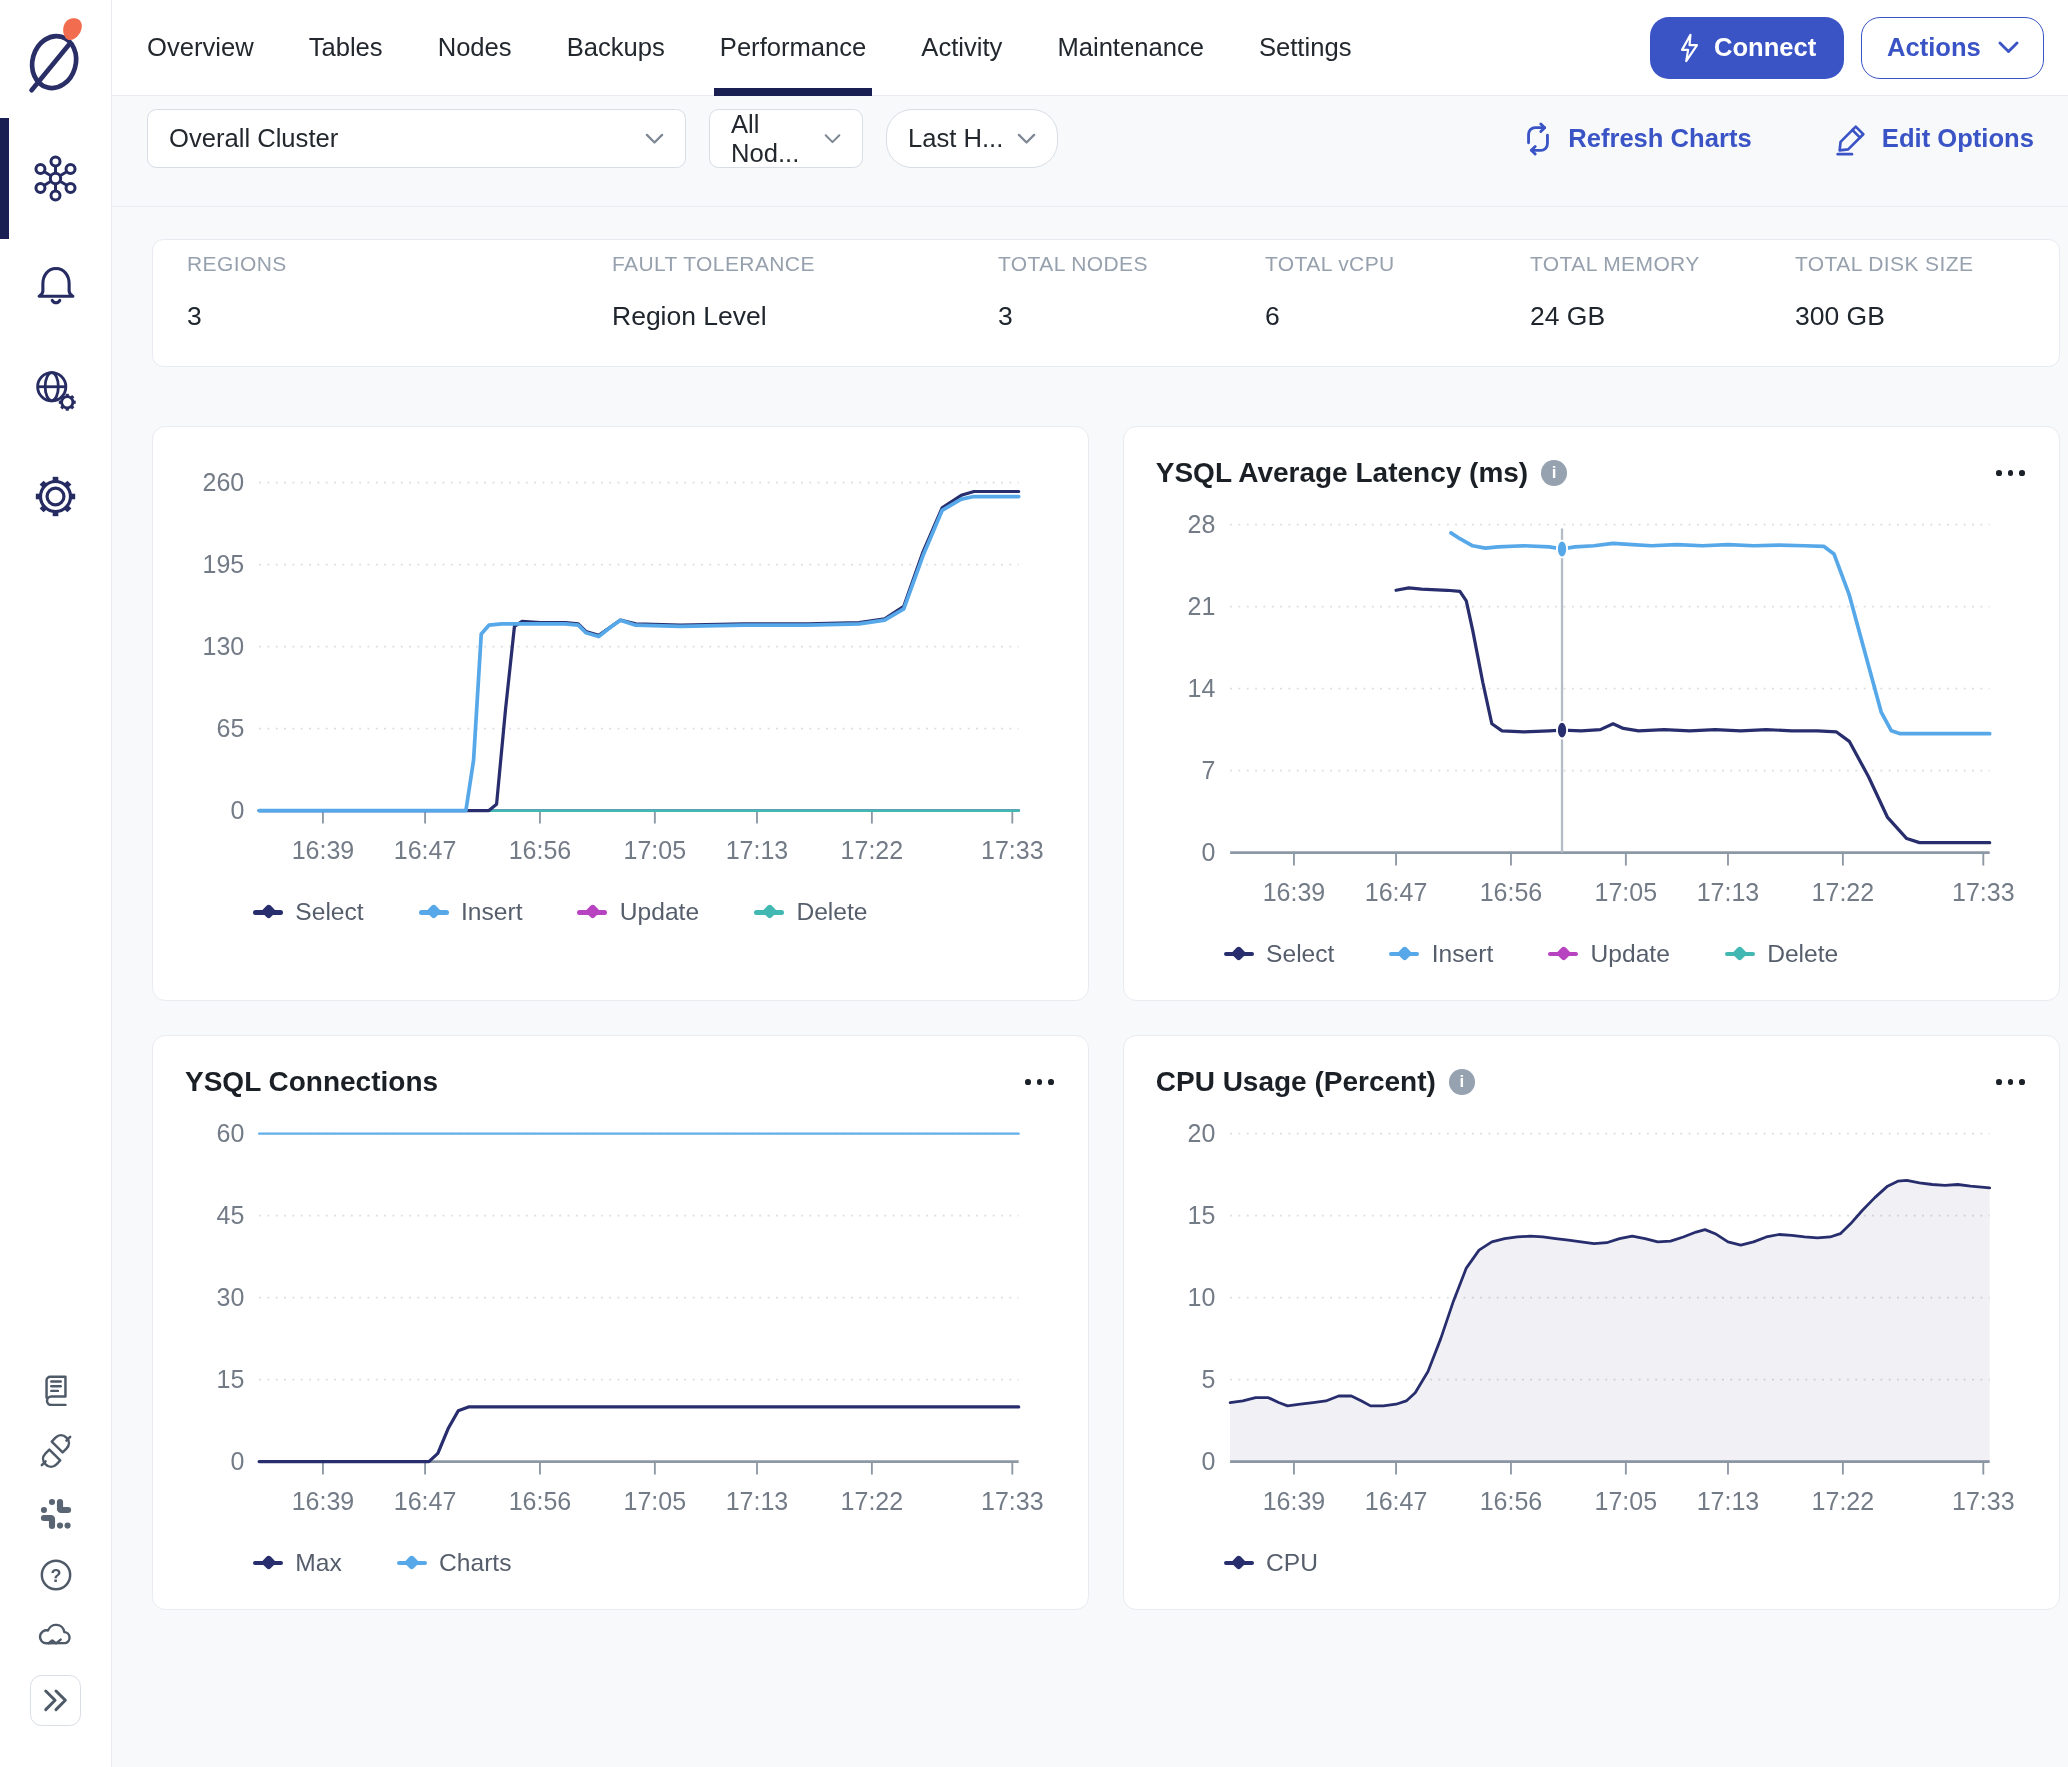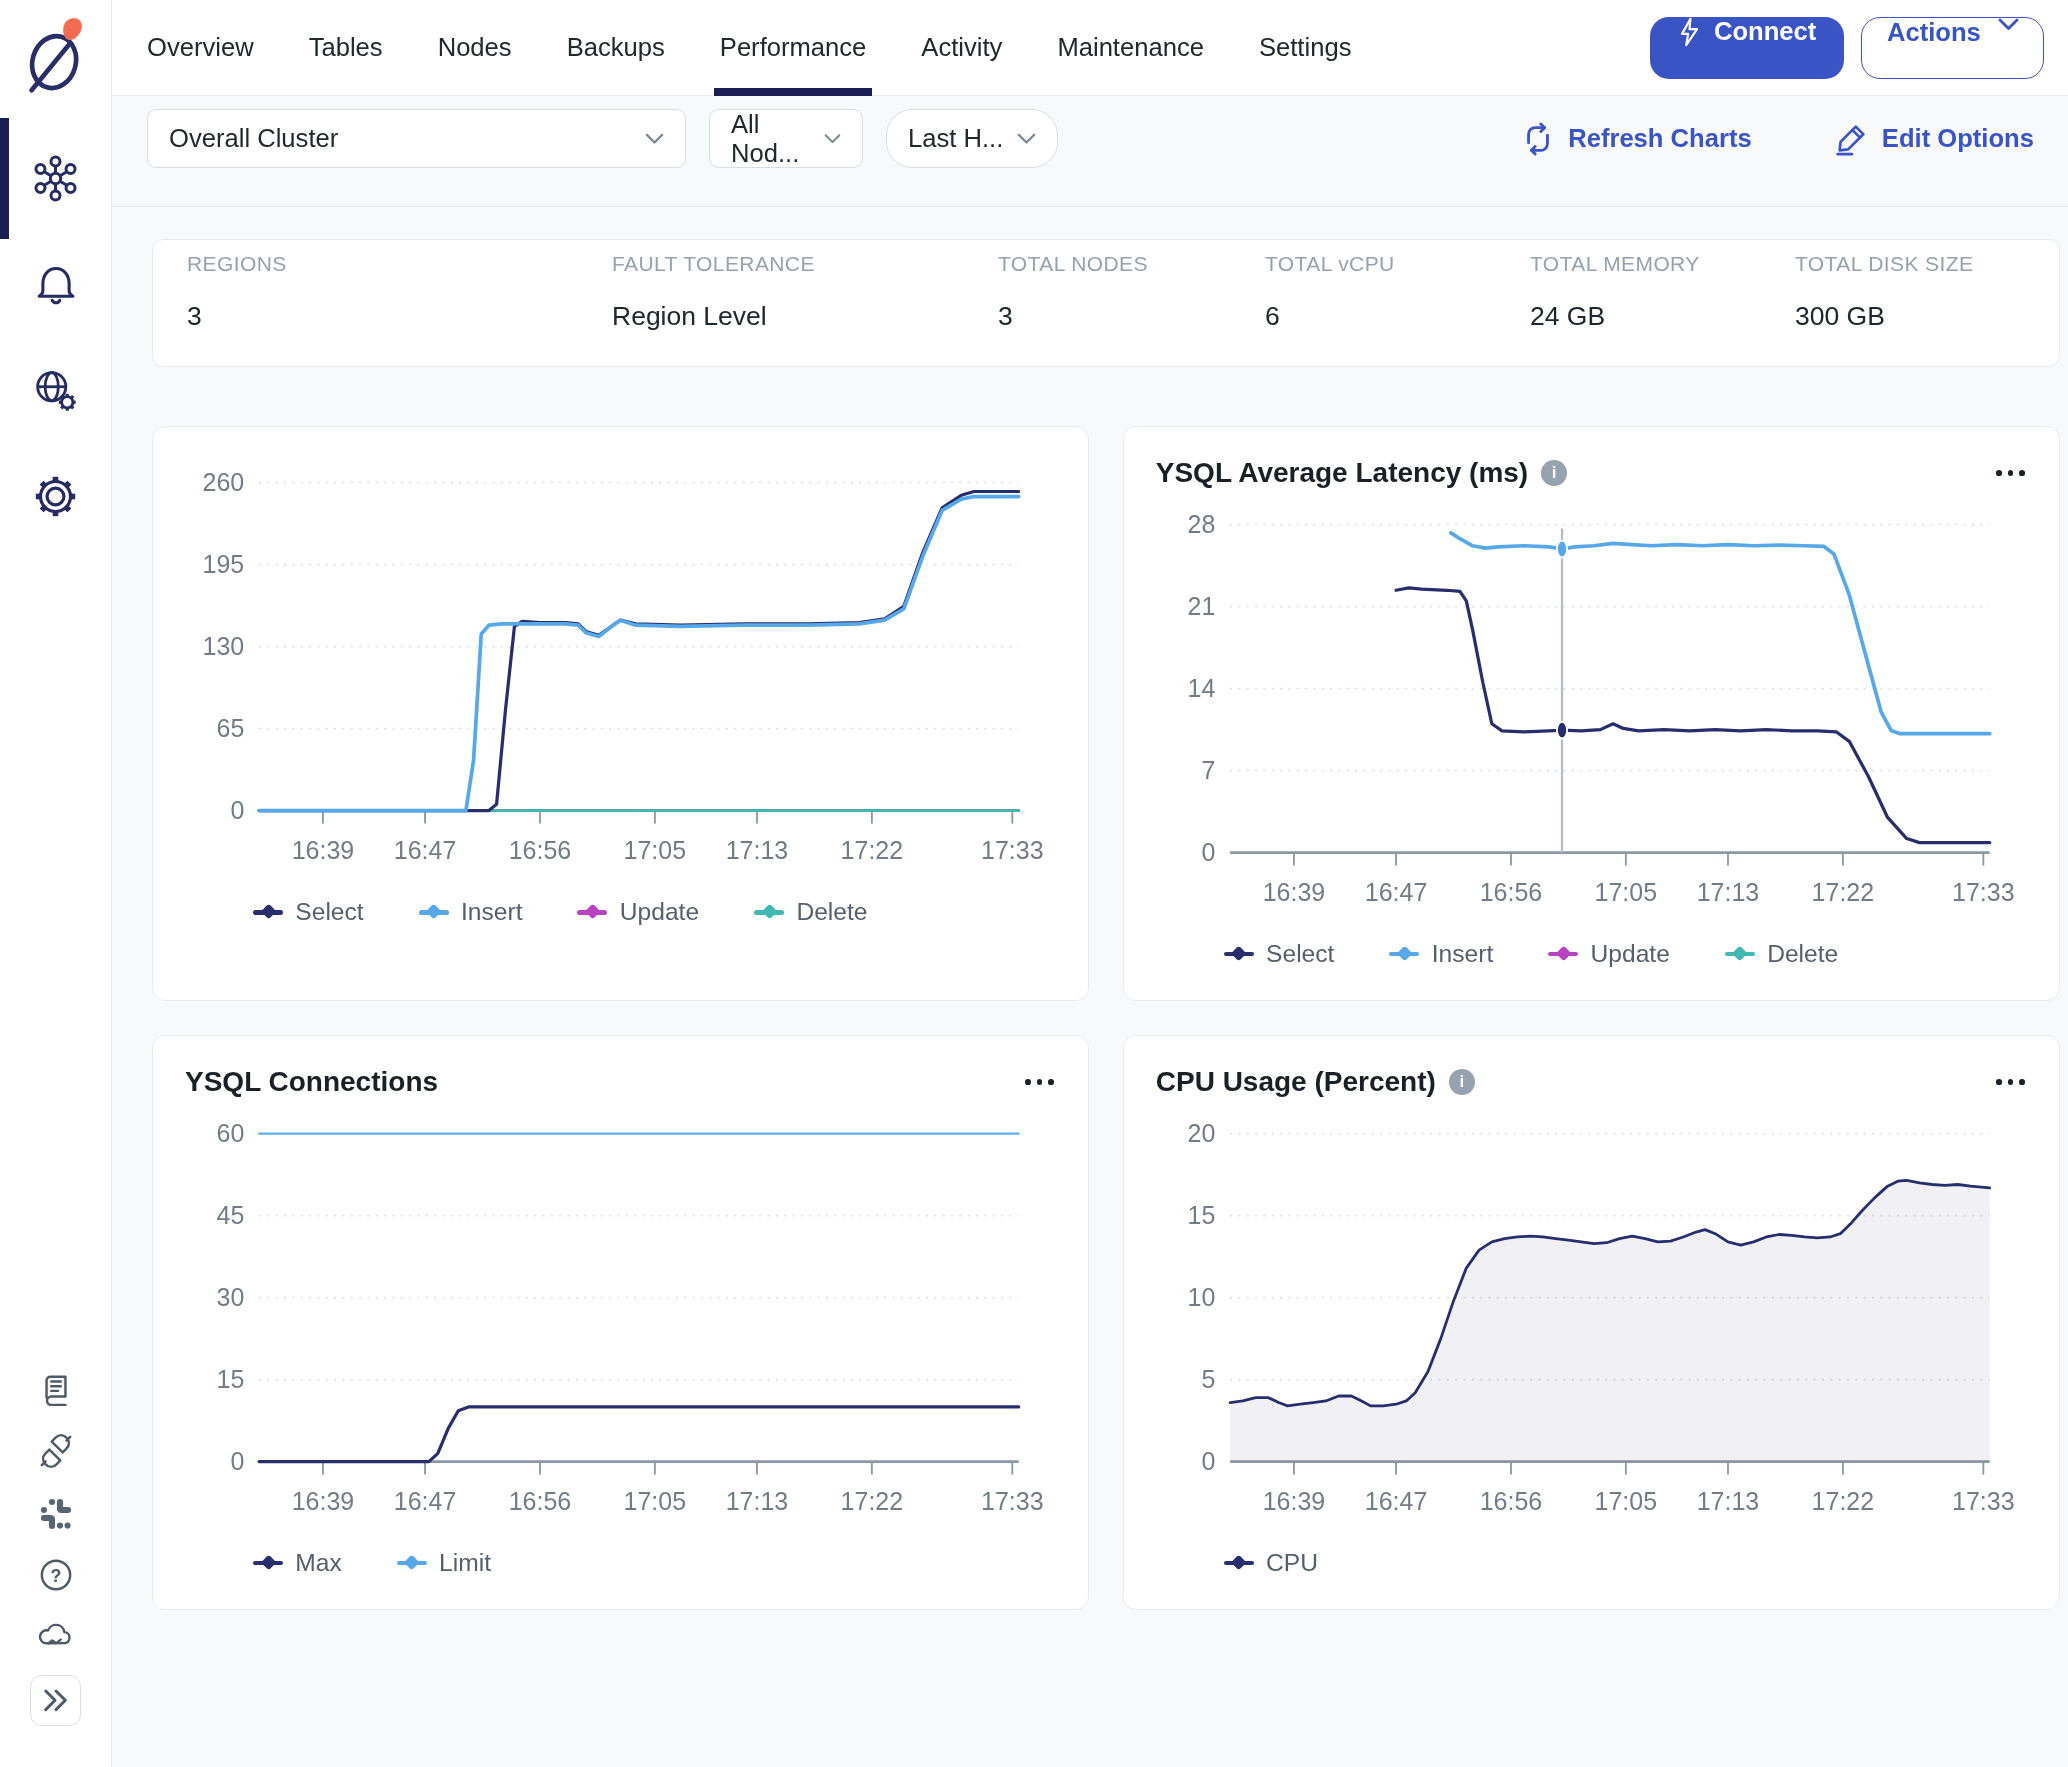--- a/index.html
+++ b/index.html
@@ -20,21 +20,21 @@
   .expand-btn { width:51px; height:51px; border:1.9px solid #D9DEE6; border-radius:11.4px; display:flex; align-items:center; justify-content:center; cursor:pointer; background:#fff; }
 
   
   main { flex:1; min-width:0; display:flex; flex-direction:column; }
   .topnav { background:#fff; height:96px; border-bottom:0.9px solid #E9ECF1; display:flex; align-items:center; padding:0 24.6px 0 35px; flex-shrink:0; }
   .tabs { display:flex; gap:55px; height:100%; align-items:center; }
   .tab { font-size:25.6px; color:#23282E; position:relative; height:100%; display:flex; align-items:center; cursor:pointer; white-space:nowrap; }
   .tab.active { font-weight:bold; font-weight:500; }
   .tab.active::after { content:""; position:absolute; left:-5.7px; right:-5.7px; bottom:-0.9px; height:7.6px; background:#191F52; }
   .topnav-actions { margin-left:auto; display:flex; gap:17px; align-items:center; }
-  .btn { height:62px; border-radius:19px; font-size:25.6px; font-weight:bold; display:flex; align-items:flex-start; cursor:pointer; border:none; font-family:inherit; }
+  .btn { height:62px; border-radius:19px; font-size:25.6px; font-weight:bold; display:flex; align-items:center; cursor:pointer; border:none; font-family:inherit; }
   .btn-connect { background:#3A54C6; color:#fff; padding:0 28px; gap:13.2px; }
   .btn-actions { background:#fff; color:#3A54C6; border:1.9px solid #3A54C6; padding:0 24.6px; gap:17px; }
 
   .subtabs { display:flex; align-items:center; gap:24.6px; padding:23px 35px 13.2px; }
   .subtab { font-size:25.6px; color:#23282E; padding:16px 32px; border-radius:9.5px; cursor:pointer; white-space:nowrap; }
   .subtab.active { background:#DCDFE5; }
 
   .filters { display:flex; align-items:center; padding:13.2px 35px 38px; border-bottom:0.9px solid #E9ECF1; }
   .select { height:59px; background:#fff; border:0.9px solid #D8DDE5; border-radius:9.5px; display:flex; align-items:center; justify-content:space-between; padding:12px 21px; font-size:25.6px; color:#23282E; cursor:pointer; }
   .select-cluster { width:539px; }
@@ -473,21 +473,21 @@
                 <i class="lm-line" style="background: rgb(40, 46, 109);"></i>
                 <i class="lm-diamond" style="background: rgb(40, 46, 109);"></i>
               </span>
               <span>Max</span>
             </span>
             <span class="legend-item">
               <span class="legend-marker">
                 <i class="lm-line" style="background: rgb(86, 168, 233);"></i>
                 <i class="lm-diamond" style="background: rgb(86, 168, 233);"></i>
               </span>
-              <span>Limit</span>
+              <span>Charts</span>
             </span>
           </div>
       </div>
 
       <div class="chart-card">
         <div class="card-head">
           <span class="chart-title">CPU Usage (Percent)</span>
           <span class="info-icon"></span>
           <span class="more-menu">
               <i></i>

